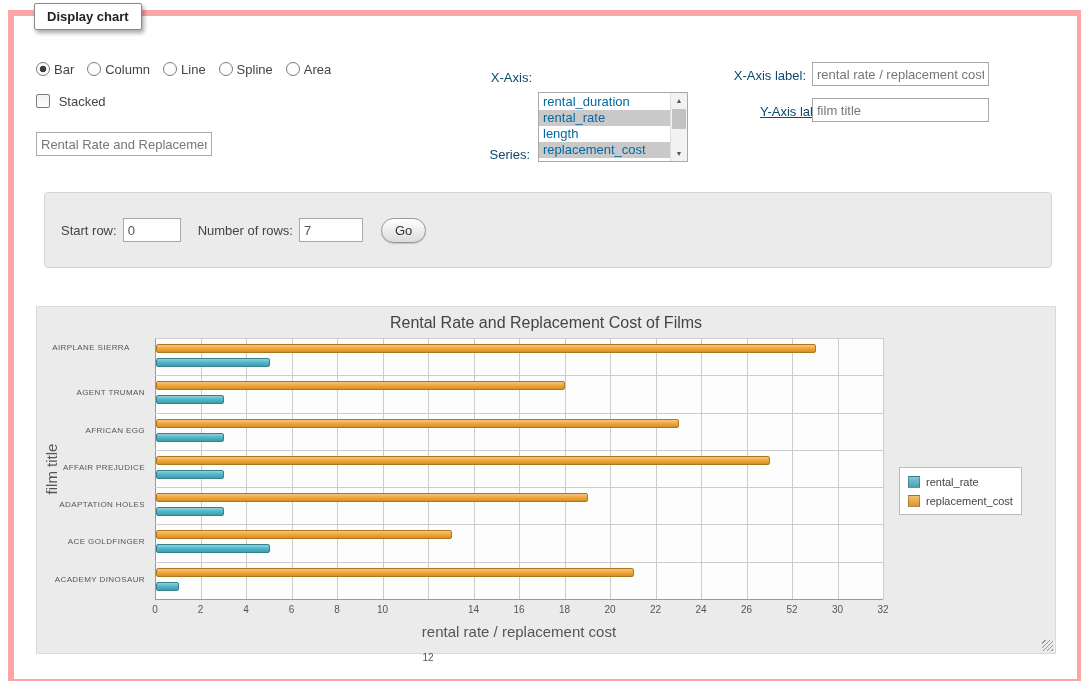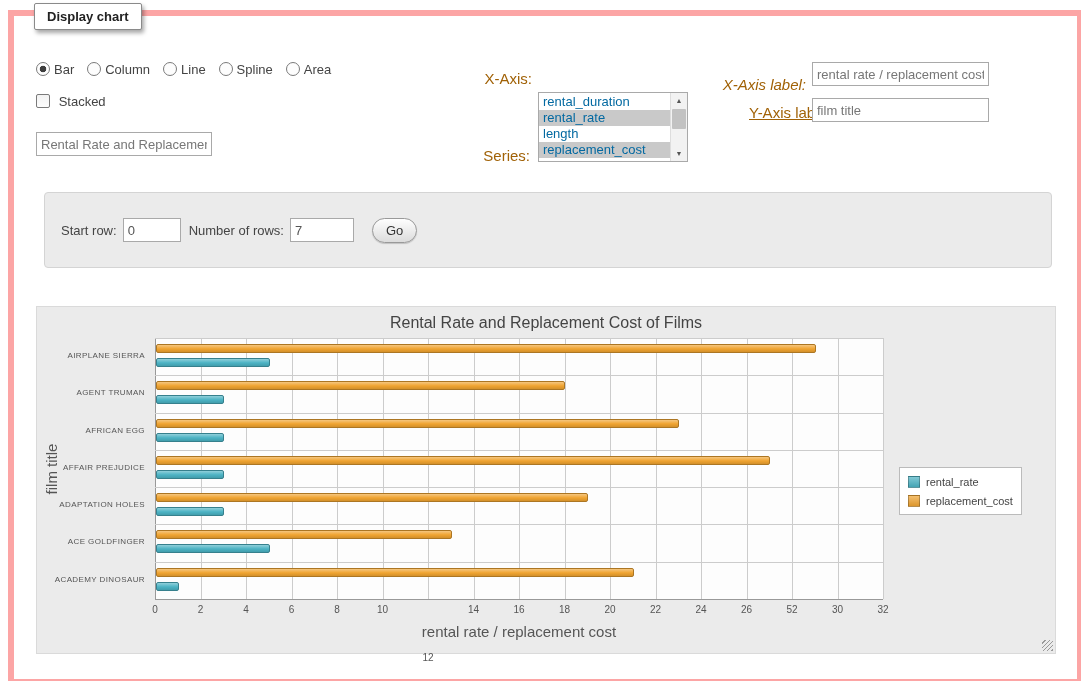--- a/index.html
+++ b/index.html
@@ -6,21 +6,21 @@
   body{
     width:1081px;height:681px;position:relative;overflow:hidden;
     background:#fff;font-family:"Liberation Sans", sans-serif;font-size:13px;color:#444;
   }
   .outer{position:absolute;left:8px;top:10px;width:1063px;height:663px;border:6px solid #fca5a5;background:#fff;}
   .legend-box{
     position:absolute;left:20px;top:-13px;background:#fff;border:1px solid #8a8a8a;
     padding:5px 12px;font-weight:bold;font-size:13px;color:#222;
     box-shadow:2px 3px 4px rgba(0,0,0,0.35);border-radius:2px;white-space:nowrap;
   }
-  .lbl{position:absolute;font-size:15px;color:#a16207;white-space:nowrap;}
+  .lbl{position:absolute;font-size:13px;color:#0c4a6e;white-space:nowrap;}
   .ralign{text-align:right;}
 
   
   .radio-group{position:absolute;left:22px;top:46px;white-space:nowrap;}
   .radio-item{margin-right:13px;cursor:default;}
   .radio{display:inline-block;width:12px;height:12px;border:1px solid #7a7a7a;border-radius:50%;
     background:#fdfdfd;vertical-align:-2px;margin-right:4px;}
   .radio.on{background:radial-gradient(circle at 50% 50%, #3d3d3d 0 3px, #fdfdfd 3.6px);}
   .stacked-row{position:absolute;left:22px;top:78px;cursor:default;}
   .checkbox{display:inline-block;width:12px;height:12px;border:1px solid #7a7a7a;border-radius:2px;
@@ -43,32 +43,32 @@
     background:#fff;box-sizing:border-box;overflow:hidden;}
   .options{position:absolute;left:0;top:1px;right:16px;}
   .opt{height:16px;line-height:16px;padding:0 4px;color:#0369a1;white-space:nowrap;overflow:hidden;}
   .opt.sel{background:#c9c9c9;}
   .sb{position:absolute;top:0;right:0;bottom:0;width:16px;background:#f2f2f2;border-left:1px solid #ddd;}
   .sb-up,.sb-down{position:absolute;left:0;right:0;height:15px;font-size:7px;color:#555;text-align:center;line-height:15px;background:#f2f2f2;}
   .sb-up{top:0;}
   .sb-down{bottom:0;}
   .sb-thumb{position:absolute;left:1px;right:1px;top:16px;height:20px;background:#c2c2c2;border-radius:1px;}
 
-  .xal-lbl{left:650px;top:60px;width:142px;font-style:italic;}
+  .xal-lbl{left:650px;top:52px;width:142px;}
   .yal-lbl{left:675px;top:88px;width:142px;text-decoration:underline;}
   .xal-input{position:absolute;left:798px;top:46px;width:167px;color:#888;}
   .yal-input{position:absolute;left:798px;top:82px;width:167px;color:#888;}
 
   
   .rows-panel{position:absolute;left:30px;top:176px;width:1008px;height:76px;background:#ebebeb;
     border:1px solid #d4d4d4;border-radius:4px;box-sizing:border-box;display:flex;align-items:center;padding-left:16px;}
   .rows-panel .plbl{margin-right:6px;}
   .rows-panel input.text{width:48px;color:#555;}
   .num-input{width:54px !important;}
-  .gap{margin-left:8px;}
+  .gap{margin-left:17px;}
   .go-btn{margin-left:18px;font-family:"Liberation Sans",sans-serif;font-size:13px;color:#333;
     border:1px solid #999;border-radius:13px;padding:4px 13px;background:linear-gradient(#fefefe,#dcdcdc);
     box-shadow:0 1px 1px rgba(0,0,0,0.18);cursor:default;}
 
   
   .chart{position:absolute;left:22px;top:290px;width:1020px;height:348px;background:#ebebeb;
     border:1px solid #dadada;box-sizing:border-box;}
   .chart-title{position:absolute;left:0;top:7px;width:100%;text-align:center;font-size:16px;color:#444;}
   .y-axis-title{position:absolute;left:14px;top:162px;transform:translate(-50%,-50%) rotate(-90deg);
     font-size:15px;color:#555;white-space:nowrap;}
@@ -175,21 +175,21 @@
         <div class="gridh" style="left: 118px; top: 31px; width: 728px; height: 1px; background: rgb(204, 204, 204);"></div>
         <div class="gridh" style="left: 118px; top: 68.2857px; width: 728px; height: 1px; background: rgb(204, 204, 204);"></div>
         <div class="gridh" style="left: 118px; top: 105.571px; width: 728px; height: 1px; background: rgb(204, 204, 204);"></div>
         <div class="gridh" style="left: 118px; top: 142.857px; width: 728px; height: 1px; background: rgb(204, 204, 204);"></div>
         <div class="gridh" style="left: 118px; top: 180.143px; width: 728px; height: 1px; background: rgb(204, 204, 204);"></div>
         <div class="gridh" style="left: 118px; top: 217.429px; width: 728px; height: 1px; background: rgb(204, 204, 204);"></div>
         <div class="gridh" style="left: 118px; top: 254.714px; width: 728px; height: 1px; background: rgb(204, 204, 204);"></div>
         <div class="gridh" style="left: 118px; top: 292px; width: 728px; height: 1px; background: rgb(153, 153, 153);"></div>
         <div class="bar" style="left: 119px; top: 37px; width: 659.522px; background: linear-gradient(rgb(245, 198, 127), rgb(240, 164, 49) 55%, rgb(211, 144, 43)); border: 1px solid rgb(172, 118, 35);"></div>
         <div class="bar" style="left: 119px; top: 51px; width: 113.522px; background: linear-gradient(rgb(144, 207, 218), rgb(76, 179, 196) 55%, rgb(66, 157, 172)); border: 1px solid rgb(54, 128, 141);"></div>
-        <div class="cat-label" style="top: 44px; width: 108px;">AIRPLANE SIERRA</div>
+        <div class="cat-label" style="top: 36px; width: 108px; text-align: center;">AIRPLANE SIERRA</div>
         <div class="bar" style="left: 119px; top: 74.2857px; width: 409.272px; background: linear-gradient(rgb(245, 198, 127), rgb(240, 164, 49) 55%, rgb(211, 144, 43)); border: 1px solid rgb(172, 118, 35);"></div>
         <div class="bar" style="left: 119px; top: 88.2857px; width: 68.0225px; background: linear-gradient(rgb(144, 207, 218), rgb(76, 179, 196) 55%, rgb(66, 157, 172)); border: 1px solid rgb(54, 128, 141);"></div>
         <div class="cat-label" style="top: 81.2857px; width: 108px;">AGENT TRUMAN</div>
         <div class="bar" style="left: 119px; top: 111.571px; width: 523.022px; background: linear-gradient(rgb(245, 198, 127), rgb(240, 164, 49) 55%, rgb(211, 144, 43)); border: 1px solid rgb(172, 118, 35);"></div>
         <div class="bar" style="left: 119px; top: 125.571px; width: 68.0225px; background: linear-gradient(rgb(144, 207, 218), rgb(76, 179, 196) 55%, rgb(66, 157, 172)); border: 1px solid rgb(54, 128, 141);"></div>
         <div class="cat-label" style="top: 118.571px; width: 108px;">AFRICAN EGG</div>
         <div class="bar" style="left: 119px; top: 148.857px; width: 614.022px; background: linear-gradient(rgb(245, 198, 127), rgb(240, 164, 49) 55%, rgb(211, 144, 43)); border: 1px solid rgb(172, 118, 35);"></div>
         <div class="bar" style="left: 119px; top: 162.857px; width: 68.0225px; background: linear-gradient(rgb(144, 207, 218), rgb(76, 179, 196) 55%, rgb(66, 157, 172)); border: 1px solid rgb(54, 128, 141);"></div>
         <div class="cat-label" style="top: 155.857px; width: 108px;">AFFAIR PREJUDICE</div>
         <div class="bar" style="left: 119px; top: 186.143px; width: 432.022px; background: linear-gradient(rgb(245, 198, 127), rgb(240, 164, 49) 55%, rgb(211, 144, 43)); border: 1px solid rgb(172, 118, 35);"></div>

